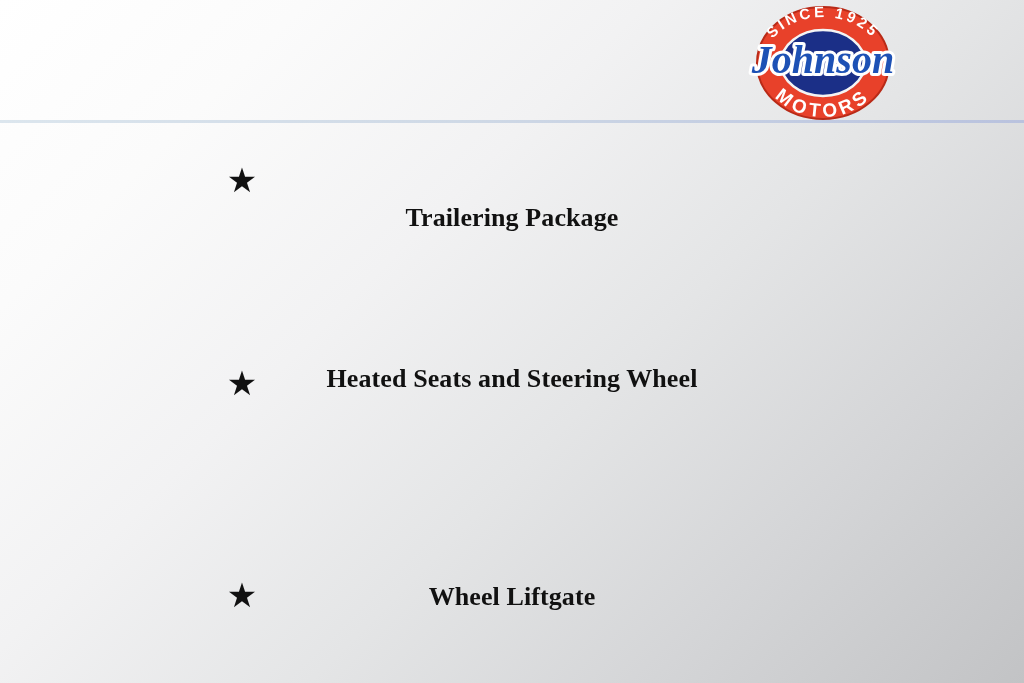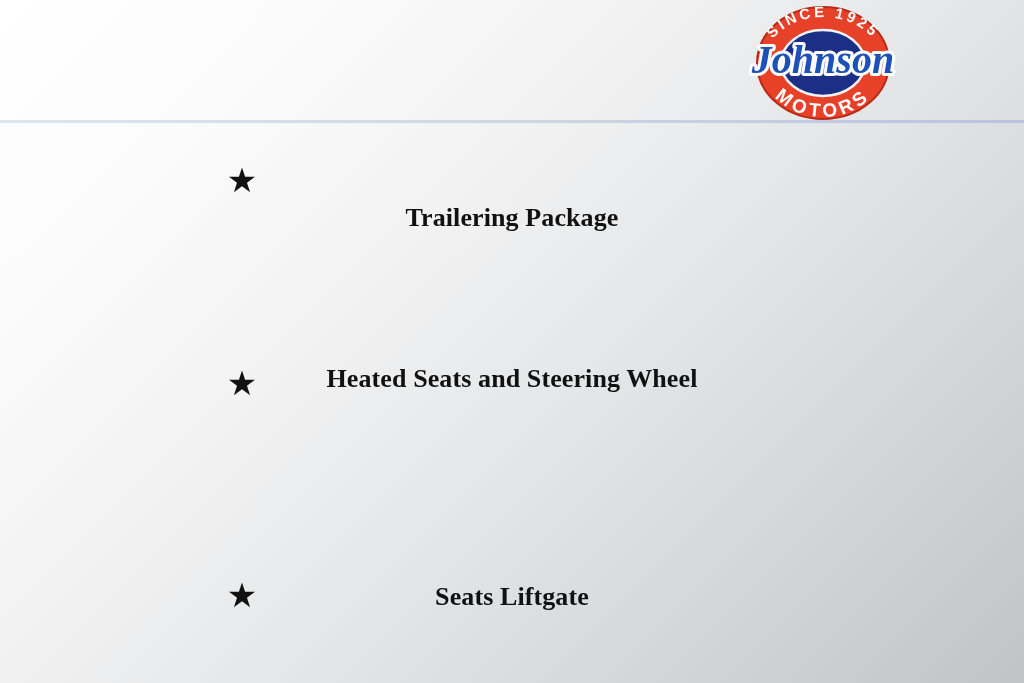--- a/index.html
+++ b/index.html
@@ -193,21 +193,21 @@
       <span class="row-label">Trailering Package</span>
     </div>
 
     <div class="row row-2">
       <span class="bullet">★</span>
       <span class="row-label">Heated Seats and Steering Wheel</span>
     </div>
 
     <div class="row row-3">
       <span class="bullet">★</span>
-      <span class="row-label">Seats Liftgate</span>
+      <span class="row-label">Wheel Liftgate</span>
     </div>
 
     <div class="row row-4">
       
       
     </div>
 
     <div class="row row-5">
       
       

